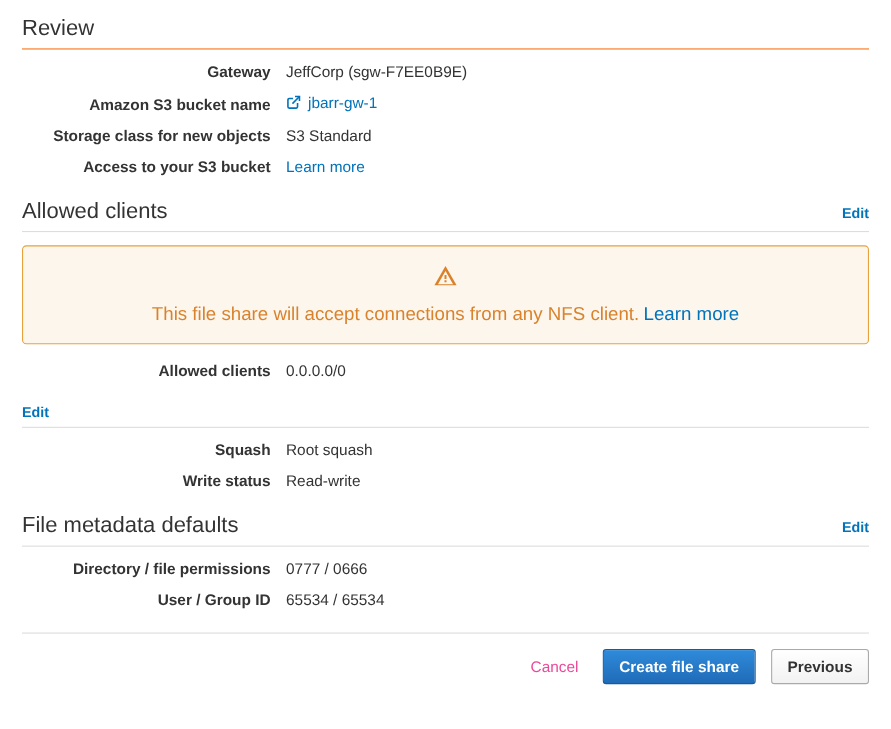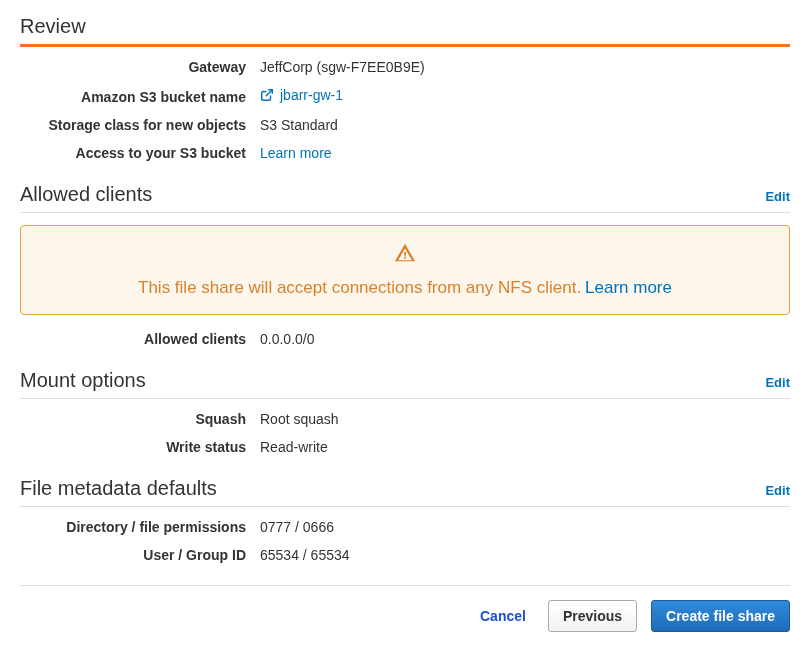--- a/index.html
+++ b/index.html
@@ -13,21 +13,21 @@
       color: #333;
       background: #fff;
       padding: 15px 20px;
       width: 810px;
     }
     h2.section-title {
       font-size: 20px;
       font-weight: 400;
       color: #333;
       padding-bottom: 6px;
-      border-bottom: 3px solid #f97316;
+      border-bottom: 1px solid #f97316;
       margin-bottom: 12px;
     }
     .section-header {
       display: flex;
       justify-content: space-between;
       align-items: baseline;
       border-bottom: 1px solid #ddd;
       padding-bottom: 6px;
       margin-bottom: 12px;
       margin-top: 22px;
@@ -113,22 +113,22 @@
     .btn {
       padding: 7px 14px;
       font-size: 14px;
       border-radius: 3px;
       cursor: pointer;
       font-family: inherit;
     }
     .btn-link {
       background: none;
       border: none;
-      color: #1d4ed8;
-      font-weight: 700;
+      color: #ec4899;
+      font-weight: 400;
       padding: 7px 8px;
     }
     .btn-default {
       background: linear-gradient(#fff, #f2f2f2);
       border: 1px solid #aaa;
       color: #333;
       font-weight: 700;
     }
     .btn-primary {
       background: linear-gradient(#2f8bda, #1f6bb8);
@@ -189,21 +189,20 @@
     <span class="alert-link">Learn more</span>
   </span>
 </div>
 
 <div class="row">
   <div class="label">Allowed clients</div>
   <div class="value">0.0.0.0/0</div>
 </div>
 
 <div class="section-header">
-  <h2>Mount options</h2>
   <span class="edit-link">Edit</span>
 </div>
 
 <div class="row">
   <div class="label">Squash</div>
   <div class="value">Root squash</div>
 </div>
 
 <div class="row">
   <div class="label">Write status</div>
@@ -220,15 +219,15 @@
   <div class="value">0777 / 0666</div>
 </div>
 
 <div class="row">
   <div class="label">User / Group ID</div>
   <div class="value">65534 / 65534</div>
 </div>
 
 <div class="footer">
   <button class="btn btn-link">Cancel</button>
+  <button class="btn btn-primary">Create file share</button>
   <button class="btn btn-default">Previous</button>
-  <button class="btn btn-primary">Create file share</button>
 </div>
 
 </body></html>

